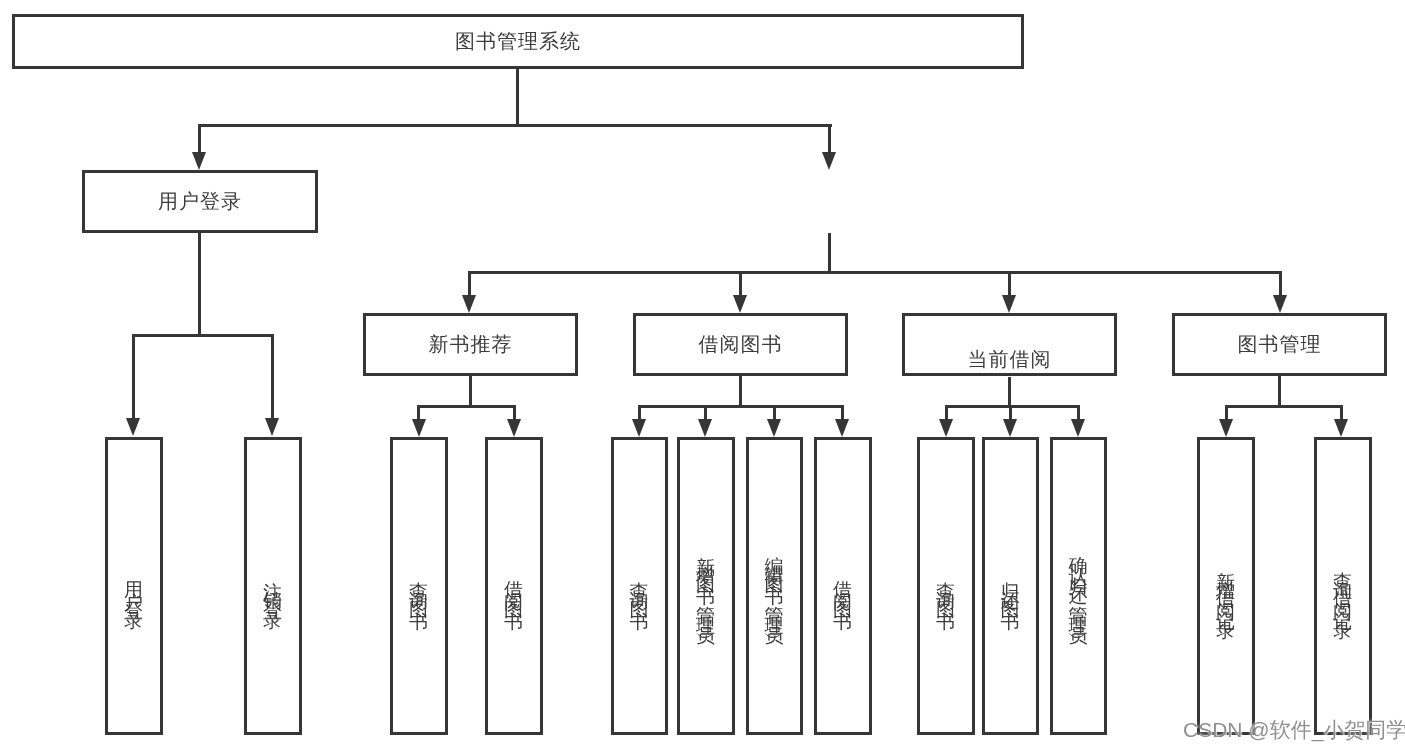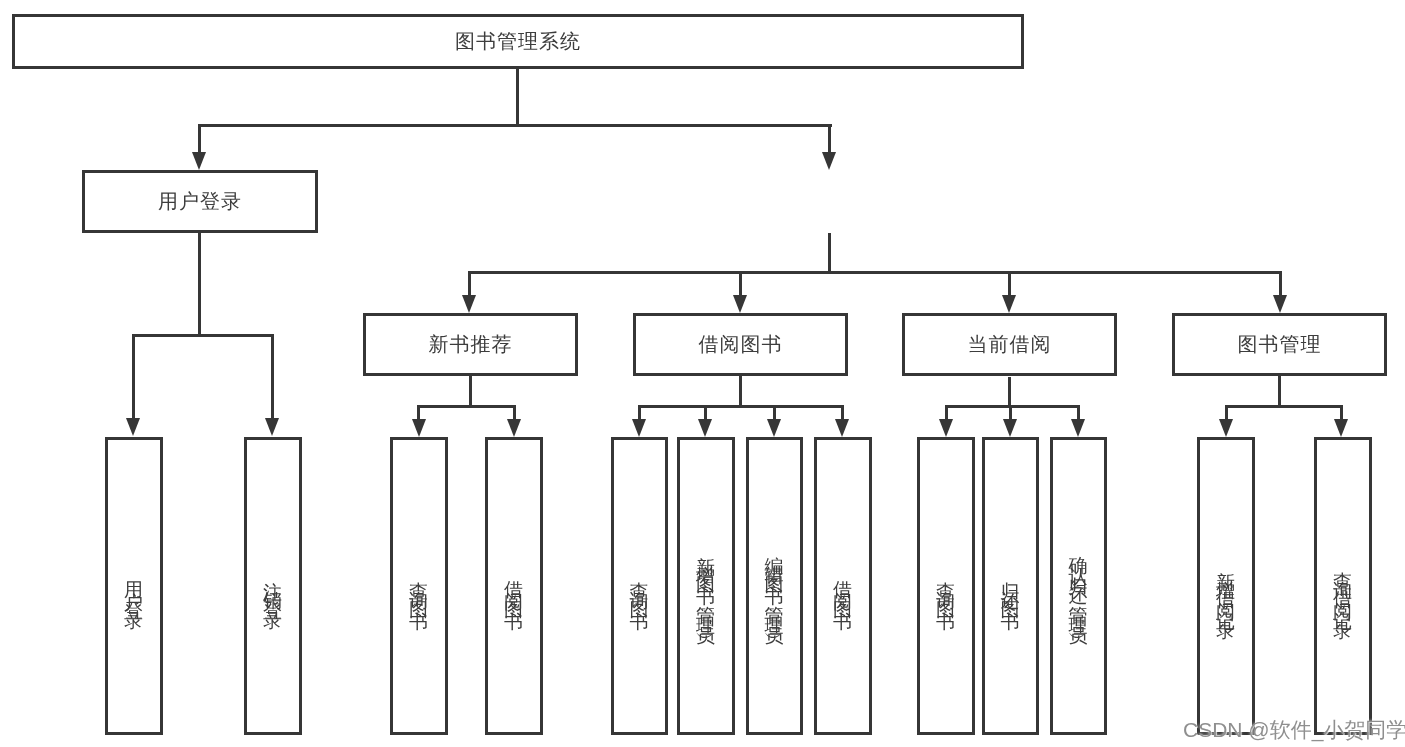--- a/index.html
+++ b/index.html
@@ -129,21 +129,21 @@
   <div class="hbox" style="left:82px; top:170px; width:236px; height:63px;">
     <span>用户登录</span>
   </div>
 
   <div class="hbox" style="left:363px; top:313px; width:215px; height:63px;">
     <span>新书推荐</span>
   </div>
   <div class="hbox" style="left:633px; top:313px; width:215px; height:63px;">
     <span>借阅图书</span>
   </div>
-  <div class="hbox" style="left:902px; top:313px; width:215px; height:63px;">
+  <div class="hbox" style="left:902px; top:313px; width:215px; height:63px;align-items:flex-end;">
     <span>当前借阅</span>
   </div>
   <div class="hbox" style="left:1172px; top:313px; width:215px; height:63px;">
     <span>图书管理</span>
   </div>
 
   <div class="vbox" style="left:105px; width:58px;">
     <span class="vtext">用户登录</span>
   </div>
   <div class="vbox" style="left:244px; width:58px;">

